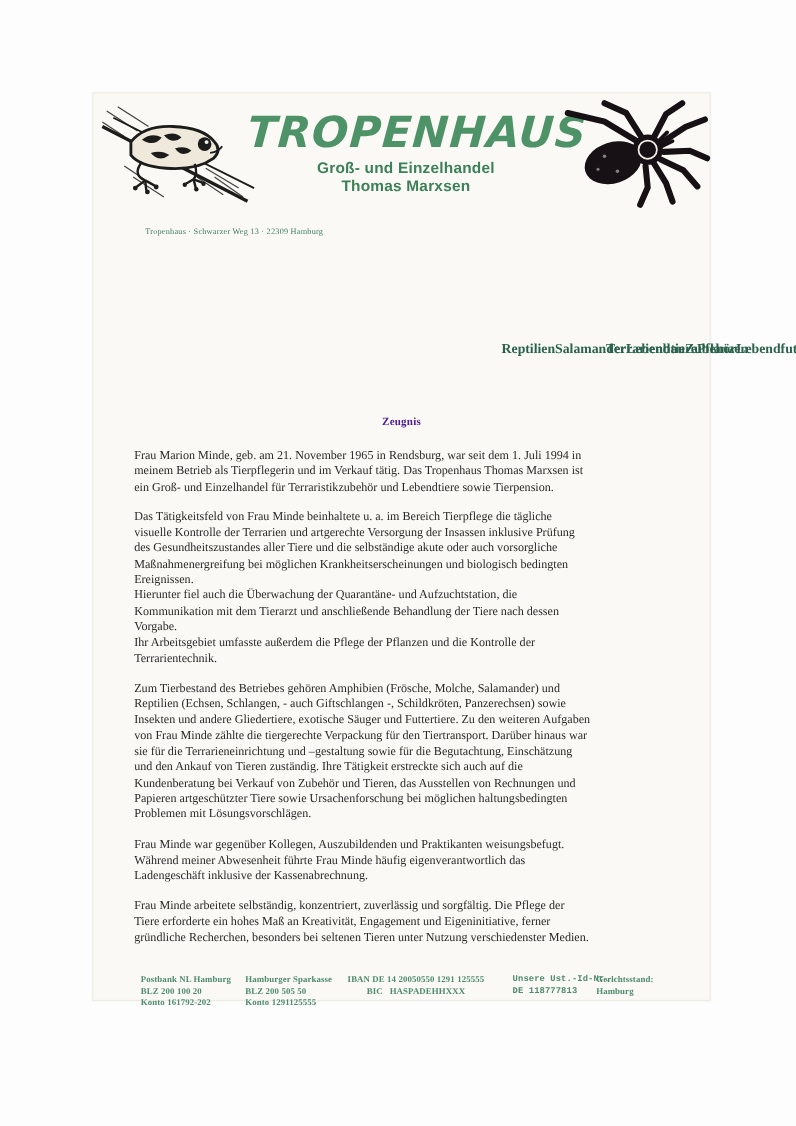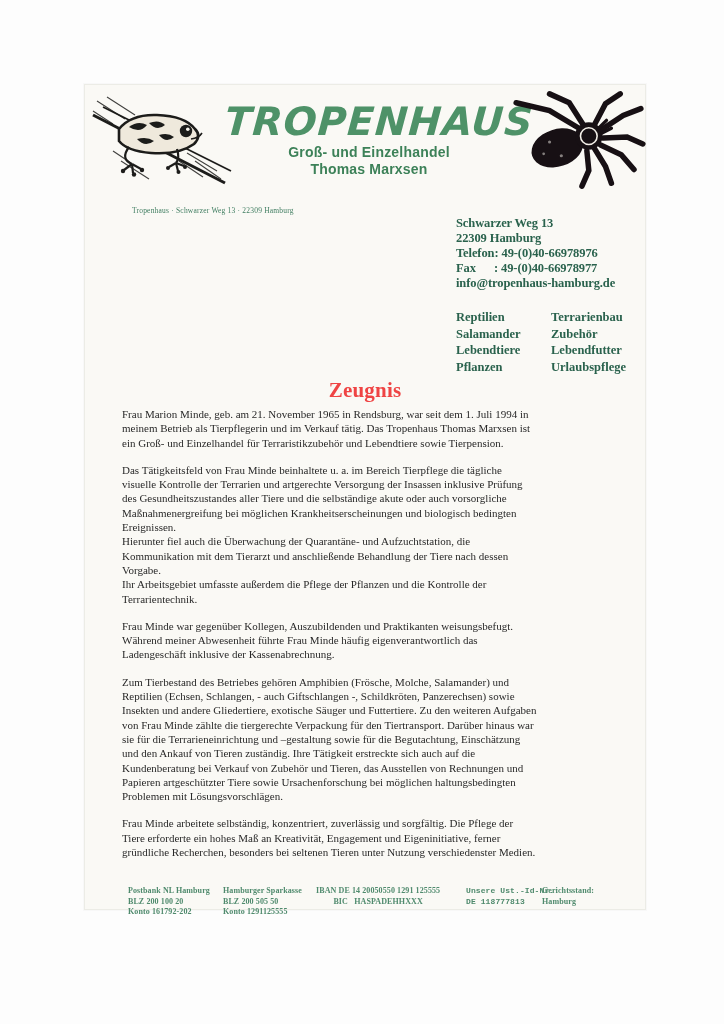--- a/index.html
+++ b/index.html
@@ -31,26 +31,26 @@
     letter-spacing:0.2px; white-space:nowrap;
   }
   .address-block {
     position:absolute; left:371px; top:131px; font-weight:700; font-size:12.5px;
     line-height:15px; color:#2a624d; white-space:pre-line; letter-spacing:-0.1px;
   }
   .services {
     position:absolute; left:371px; top:224px; display:flex; gap:14px;
     font-weight:700; font-size:12.5px; line-height:16.5px; color:#2a624d;
   }
-  .services .svc-col { display:flex; flex-direction:column; }
+  .services .svc-col { display:flex; flex-direction:row; }
   .services .svc-col1 { width:81px; }
   
   .doc-title {
     position:absolute; left:37px; top:293px; width:486px; text-align:center;
-    font-weight:700; font-size:21px; color:#ef4444; letter-spacing:0.2px;
+    font-weight:700; font-size:10px; color:#4c1d95; letter-spacing:0.2px;
   }
   .letter-body {
     position:absolute; left:37px; top:322px; width:520px;
     font-size:11px; line-height:14.3px; color:#292929;
   }
   .letter-body .para { white-space:pre-line; margin-bottom:13px; }
   
   .footer { position:absolute; left:0; top:785px; width:562px; height:38px; }
   .foot-col {
     position:absolute; top:16px; font-weight:700; font-size:8px; line-height:10.5px;
@@ -136,25 +136,20 @@
         <g fill="#f3efe8" opacity="0.5">
           <circle cx="40" cy="56" r="1.6"></circle>
             <circle cx="52" cy="70" r="1.6"></circle>
             <circle cx="34" cy="68" r="1.4"></circle>
         </g>
       </svg>
     </div>
 
     <div class="sender-line">Tropenhaus · Schwarzer Weg 13 · 22309 Hamburg</div>
 
-    <div class="address-block">Schwarzer Weg 13
-22309 Hamburg
-Telefon: 49-(0)40-66978976
-Fax&nbsp;&nbsp;&nbsp;&nbsp;&nbsp;&nbsp;: 49-(0)40-66978977
-info@tropenhaus-hamburg.de</div>
 
     <div class="services">
       <div class="svc-col svc-col1">
         <span>Reptilien</span>
         <span>Salamander</span>
         <span>Lebendtiere</span>
         <span>Pflanzen</span>
       </div>
       <div class="svc-col">
         <span>Terrarienbau</span>
@@ -173,32 +168,32 @@
       <div class="para">Das Tätigkeitsfeld von Frau Minde beinhaltete u. a. im Bereich Tierpflege die tägliche
 visuelle Kontrolle der Terrarien und artgerechte Versorgung der Insassen inklusive Prüfung
 des Gesundheitszustandes aller Tiere und die selbständige akute oder auch vorsorgliche
 Maßnahmenergreifung bei möglichen Krankheitserscheinungen und biologisch bedingten
 Ereignissen.
 Hierunter fiel auch die Überwachung der Quarantäne- und Aufzuchtstation, die
 Kommunikation mit dem Tierarzt und anschließende Behandlung der Tiere nach dessen
 Vorgabe.
 Ihr Arbeitsgebiet umfasste außerdem die Pflege der Pflanzen und die Kontrolle der
 Terrarientechnik.</div>
-      <div class="para">Frau Minde war gegenüber Kollegen, Auszubildenden und Praktikanten weisungsbefugt.
-Während meiner Abwesenheit führte Frau Minde häufig eigenverantwortlich das
-Ladengeschäft inklusive der Kassenabrechnung.</div>
       <div class="para">Zum Tierbestand des Betriebes gehören Amphibien (Frösche, Molche, Salamander) und
 Reptilien (Echsen, Schlangen, - auch Giftschlangen -, Schildkröten, Panzerechsen) sowie
 Insekten und andere Gliedertiere, exotische Säuger und Futtertiere. Zu den weiteren Aufgaben
 von Frau Minde zählte die tiergerechte Verpackung für den Tiertransport. Darüber hinaus war
 sie für die Terrarieneinrichtung und –gestaltung sowie für die Begutachtung, Einschätzung
 und den Ankauf von Tieren zuständig. Ihre Tätigkeit erstreckte sich auch auf die
 Kundenberatung bei Verkauf von Zubehör und Tieren, das Ausstellen von Rechnungen und
 Papieren artgeschützter Tiere sowie Ursachenforschung bei möglichen haltungsbedingten
 Problemen mit Lösungsvorschlägen.</div>
+      <div class="para">Frau Minde war gegenüber Kollegen, Auszubildenden und Praktikanten weisungsbefugt.
+Während meiner Abwesenheit führte Frau Minde häufig eigenverantwortlich das
+Ladengeschäft inklusive der Kassenabrechnung.</div>
       <div class="para">Frau Minde arbeitete selbständig, konzentriert, zuverlässig und sorgfältig. Die Pflege der
 Tiere erforderte ein hohes Maß an Kreativität, Engagement und Eigeninitiative, ferner
 gründliche Recherchen, besonders bei seltenen Tieren unter Nutzung verschiedenster Medien.</div>
     </div>
 
     <div class="footer">
       <div class="foot-col fc1">Postbank NL Hamburg
 BLZ 200 100 20
 Konto 161792-202</div>
       <div class="foot-col fc2">Hamburger Sparkasse

